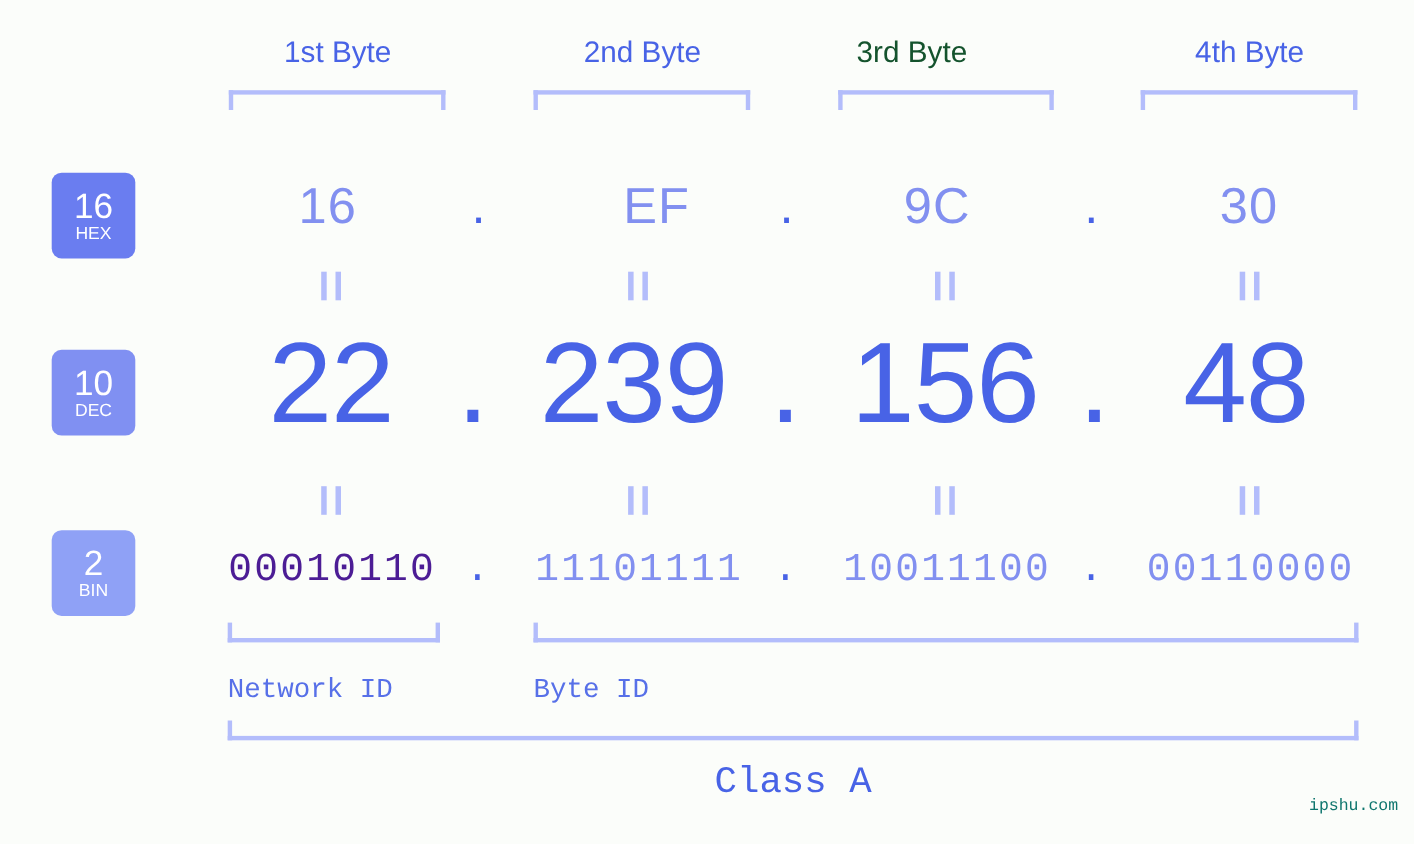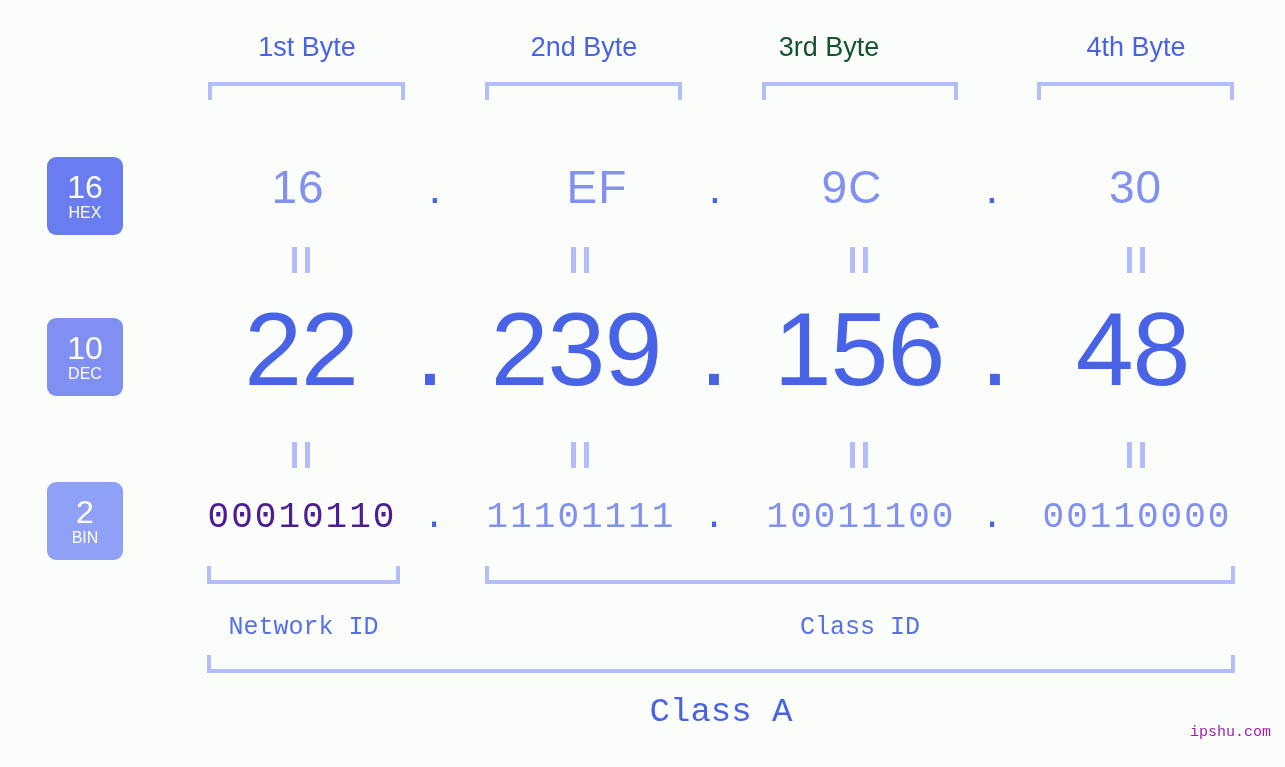--- a/index.html
+++ b/index.html
@@ -129,21 +129,21 @@
   .eq i {
     display: block;
     width: 5px;
     height: 100%;
     background: #b3bdfb;
   }
 
   
   .id-label {
     position: absolute;
-    text-align: center;
+    text-align: left;
     font-size: 25px;
     color: #5770e8;
     font-family: "Liberation Mono", monospace;
     white-space: nowrap;
   }
   .class-label {
     position: absolute;
     text-align: center;
     font-size: 34px;
     color: #4863e6;
@@ -255,20 +255,20 @@
 
   <div class="cell bin-val" style="left: 756px; top: 497px; width: 210px; color: rgb(130, 144, 240);">10011100</div>
   <div class="cell bin-dot" style="left: 962px; top: 497px; width: 60px; color: rgb(72, 99, 230);">.</div>
 
   <div class="cell bin-val" style="left: 1032px; top: 497px; width: 210px; color: rgb(130, 144, 240);">00110000</div>
 
   <div class="bracket-up" style="left: 207px; top: 566px; width: 193px; border-color: rgb(179, 189, 251);"></div>
   <div class="bracket-up" style="left: 485px; top: 566px; width: 750px; border-color: rgb(179, 189, 251);"></div>
 
   <div class="id-label" style="left:207px; top:613px; width:193px;">Network ID</div>
-  <div class="id-label" style="left:485px; top:613px; width:750px;">Class ID</div>
+  <div class="id-label" style="left:485px; top:613px; width:750px;">Byte ID</div>
 
   <div class="bracket-up" style="left: 207px; top: 655px; width: 1028px; border-color: rgb(179, 189, 251);"></div>
   <div class="class-label" style="left: 207px; top: 693px; width: 1028px; color: rgb(72, 99, 230);">Class A</div>
 
-  <div class="watermark" style="color: #a21caf;">ipshu.com</div>
+  <div class="watermark" style="color: #0f766e;">ipshu.com</div>
 
 </div>
 
 </body></html>

